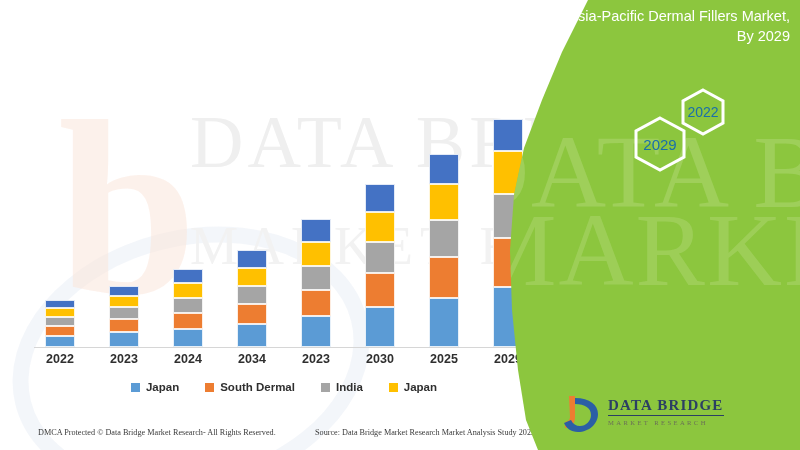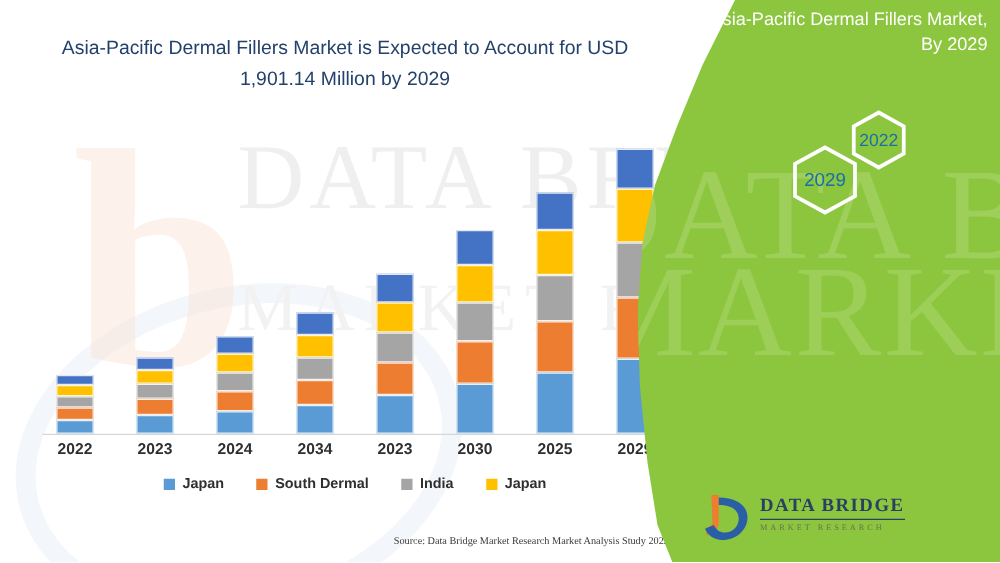--- a/index.html
+++ b/index.html
@@ -130,21 +130,20 @@
 
 <div id="page">
 
   <div class="wm-layer">
     <div class="wm-swoosh"></div>
     <div class="wm-b">b</div>
     <div class="wm-databridge">DATA BRIDGE</div>
     <div class="wm-market">MARKET RESEARCH</div>
   </div>
 
-  <div class="main-title">Asia-Pacific Dermal Fillers Market is Expected to Account for USD 1,901.14 Million by 2029</div>
 
   <div class="chart">
     <div class="axis-line"></div>
     <div class="bars">
         <div class="bar-slot">
           <div class="bar">
             <div class="seg" style="height: 8px; background: rgb(68, 114, 196);"></div>
             <div class="seg" style="height: 9px; background: rgb(255, 192, 0);"></div>
             <div class="seg" style="height: 9px; background: rgb(165, 165, 165);"></div>
             <div class="seg" style="height: 10px; background: rgb(237, 125, 49);"></div>
@@ -240,20 +239,21 @@
         <span class="legend-swatch" style="background: rgb(165, 165, 165);"></span>
         <span class="legend-text">India</span>
       </div>
       <div class="legend-item">
         <span class="legend-swatch" style="background: rgb(255, 192, 0);"></span>
         <span class="legend-text">Japan</span>
       </div>
     </div>
 
   <div class="footer">
+    <div class="footer-dmca">DMCA Protected © Data Bridge Market Research- All Rights Reserved.</div>
     <div class="footer-source">Source: Data Bridge Market Research Market Analysis Study 2022</div>
   </div>
 
   <div class="green-panel">
     <div class="gp-wm">DATA BRIDGE</div>
     <div class="gp-wm2">MARKET RESEARCH</div>
     <div class="gp-title">Asia-Pacific Dermal Fillers Market, By 2029</div>
   </div>
 
   <div class="hex hex-2029">

